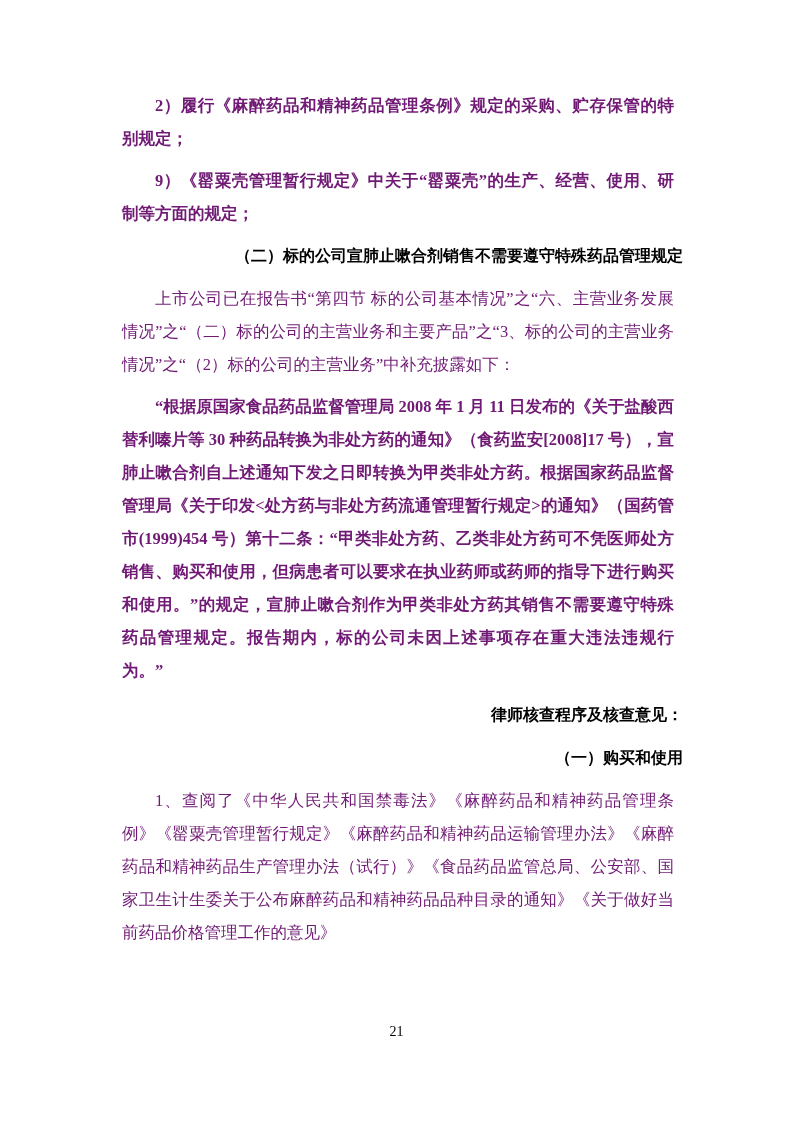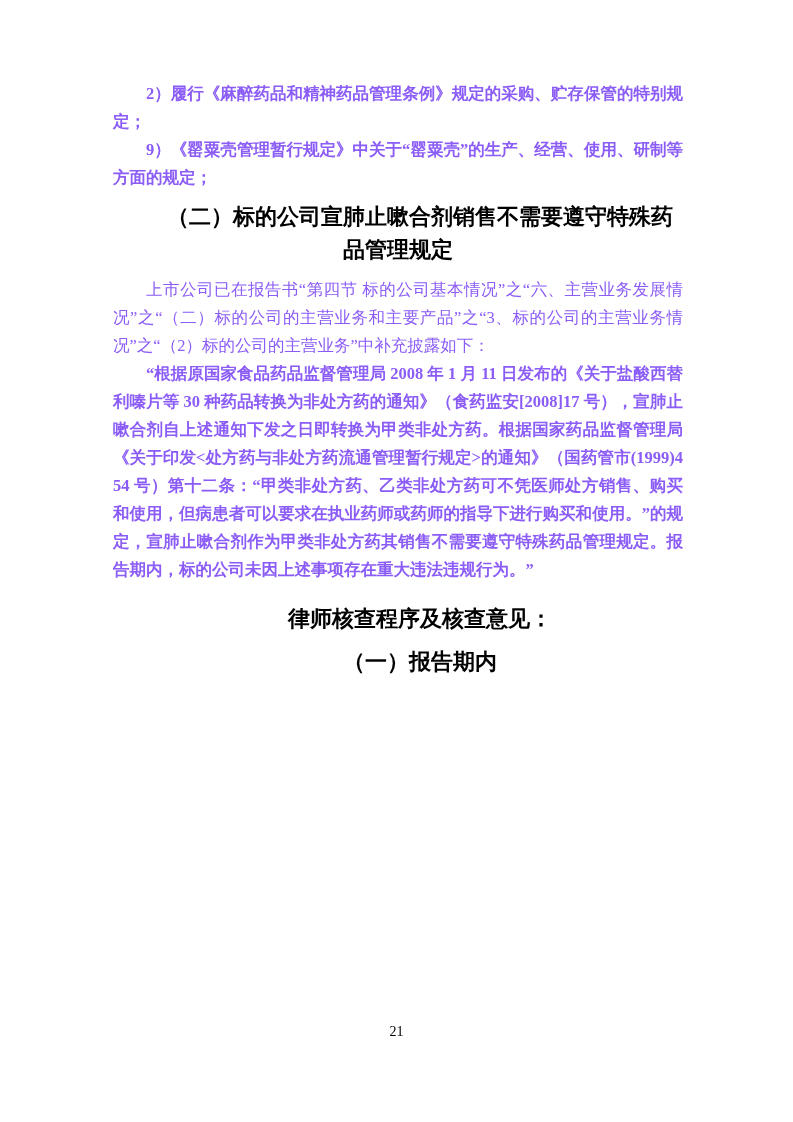--- a/index.html
+++ b/index.html
@@ -17,47 +17,47 @@
     font-family: "Liberation Serif", serif;
     color: #000000;
   }
   .content {
     position: absolute;
     left: 113px;
     top: 80px;
     width: 570px;
   }
   .para {
-    margin: 0;
+    margin: 9px;
     font-size: 16.5px;
-    line-height: 28px;
+    line-height: 33px;
     text-align: justify;
     text-indent: 2em;
-    color: #8b5cf6;
+    color: #701a75;
     font-family: "Liberation Serif", serif;
     word-break: break-all;
   }
   .para.kai-bold {
     font-weight: 700;
   }
   .para.regular {
     font-weight: 400;
   }
   .heading {
     margin: 8px 0 10px 0;
-    font-size: 22px;
+    font-size: 16px;
     line-height: 33px;
     font-weight: 700;
     text-indent: 2em;
-    text-align: center;
+    text-align: right;
     color: #000000;
     font-family: "Liberation Sans", sans-serif;
   }
   .heading.spaced-top {
-    margin-top: 18px;
+    margin-top: 11px;
   }
   .page-number {
     position: absolute;
     left: 0;
     right: 0;
     top: 1022px;
     text-align: center;
     font-size: 14px;
     line-height: 20px;
     color: #000000;
@@ -77,19 +77,20 @@
 
 
     <h3 class="heading">（二）标的公司宣肺止嗽合剂销售不需要遵守特殊药品管理规定</h3>
 
     <p class="para regular">上市公司已在报告书“第四节 标的公司基本情况”之“六、主营业务发展情况”之“（二）标的公司的主营业务和主要产品”之“3、标的公司的主营业务情况”之“（2）标的公司的主营业务”中补充披露如下：</p>
 
     <p class="para kai-bold">“根据原国家食品药品监督管理局 2008 年 1 月 11 日发布的《关于盐酸西替利嗪片等 30 种药品转换为非处方药的通知》（食药监安[2008]17 号），宣肺止嗽合剂自上述通知下发之日即转换为甲类非处方药。根据国家药品监督管理局《关于印发&lt;处方药与非处方药流通管理暂行规定&gt;的通知》（国药管市(1999)454 号）第十二条：“甲类非处方药、乙类非处方药可不凭医师处方销售、购买和使用，但病患者可以要求在执业药师或药师的指导下进行购买和使用。”的规定，宣肺止嗽合剂作为甲类非处方药其销售不需要遵守特殊药品管理规定。报告期内，标的公司未因上述事项存在重大违法违规行为。”</p>
 
     <h3 class="heading spaced-top">律师核查程序及核查意见：</h3>
 
-    <h3 class="heading">（一）报告期内</h3>
+    <h3 class="heading">（一）购买和使用</h3>
 
+    <p class="para regular">1、查阅了《中华人民共和国禁毒法》《麻醉药品和精神药品管理条例》《罂粟壳管理暂行规定》《麻醉药品和精神药品运输管理办法》《麻醉药品和精神药品生产管理办法（试行）》《食品药品监管总局、公安部、国家卫生计生委关于公布麻醉药品和精神药品品种目录的通知》《关于做好当前药品价格管理工作的意见》</p>
 
   </div>
 
   <div class="page-number">21</div>
 </div>
 
 </body></html>

